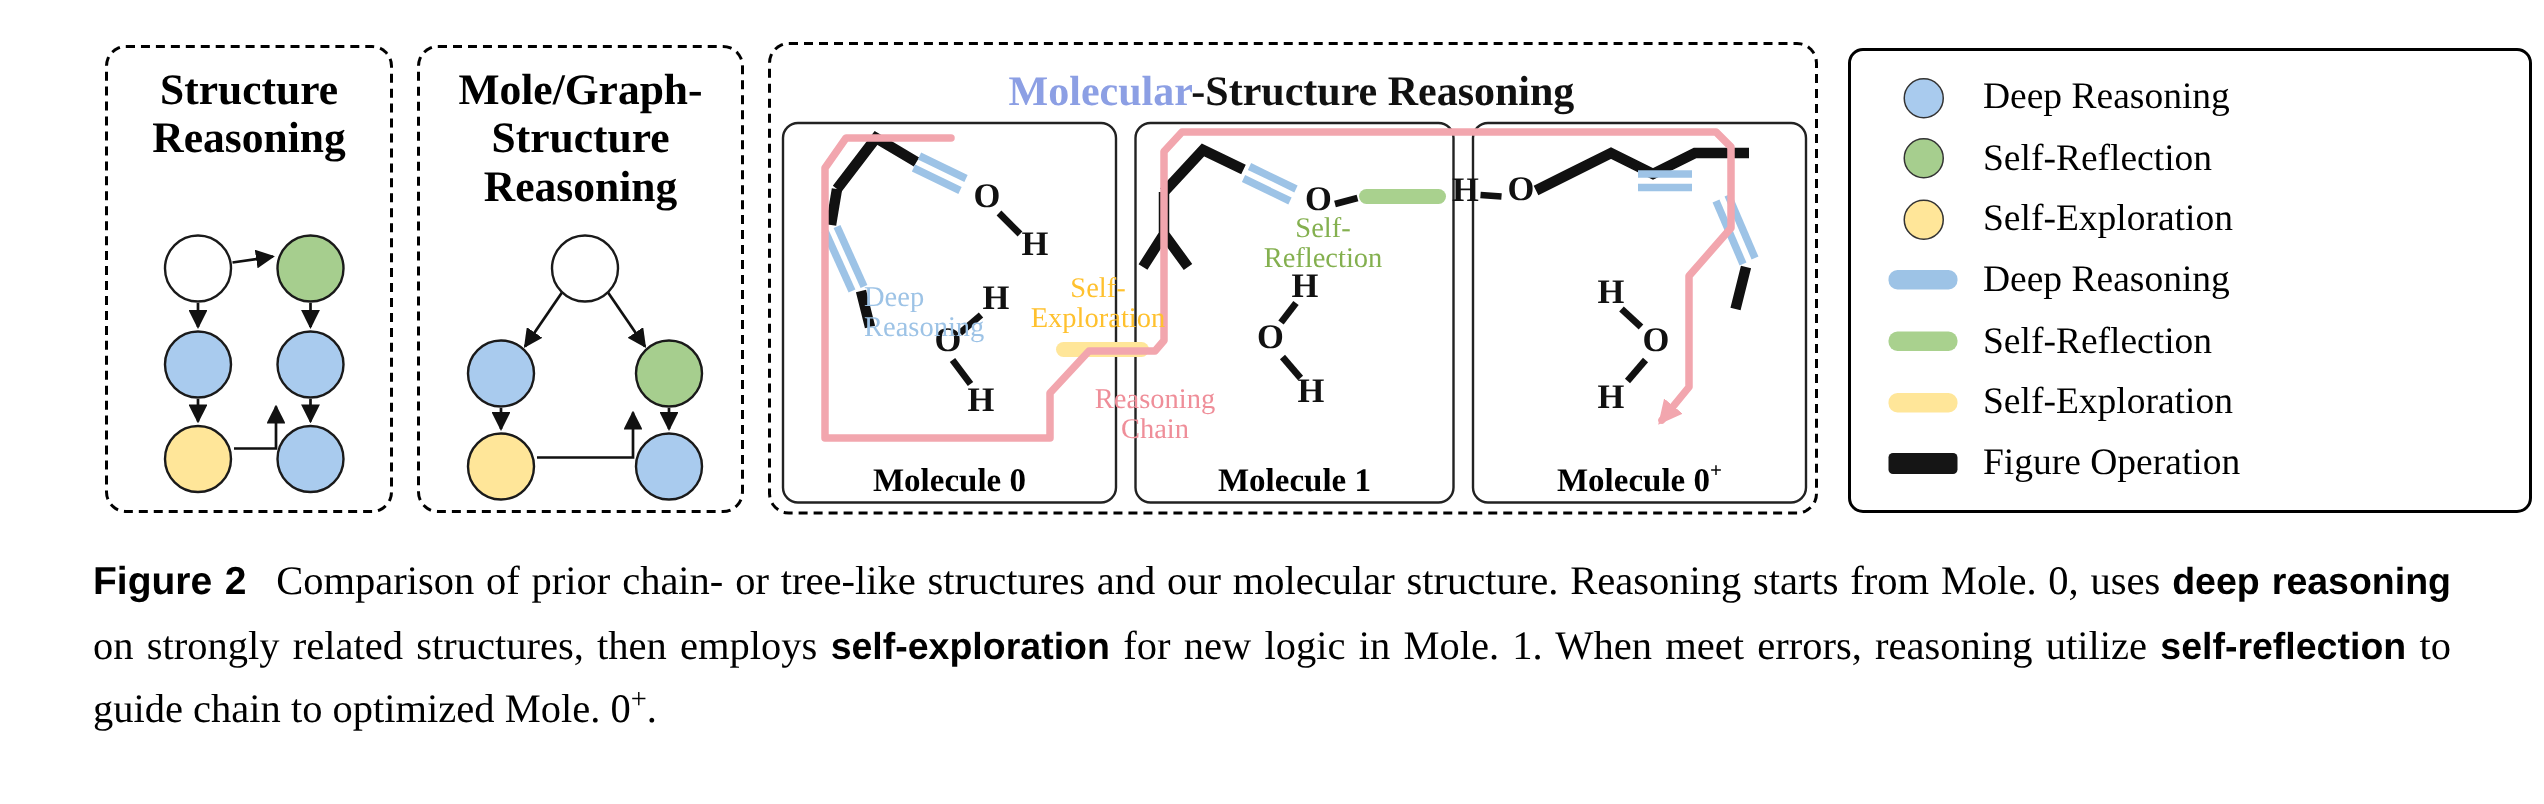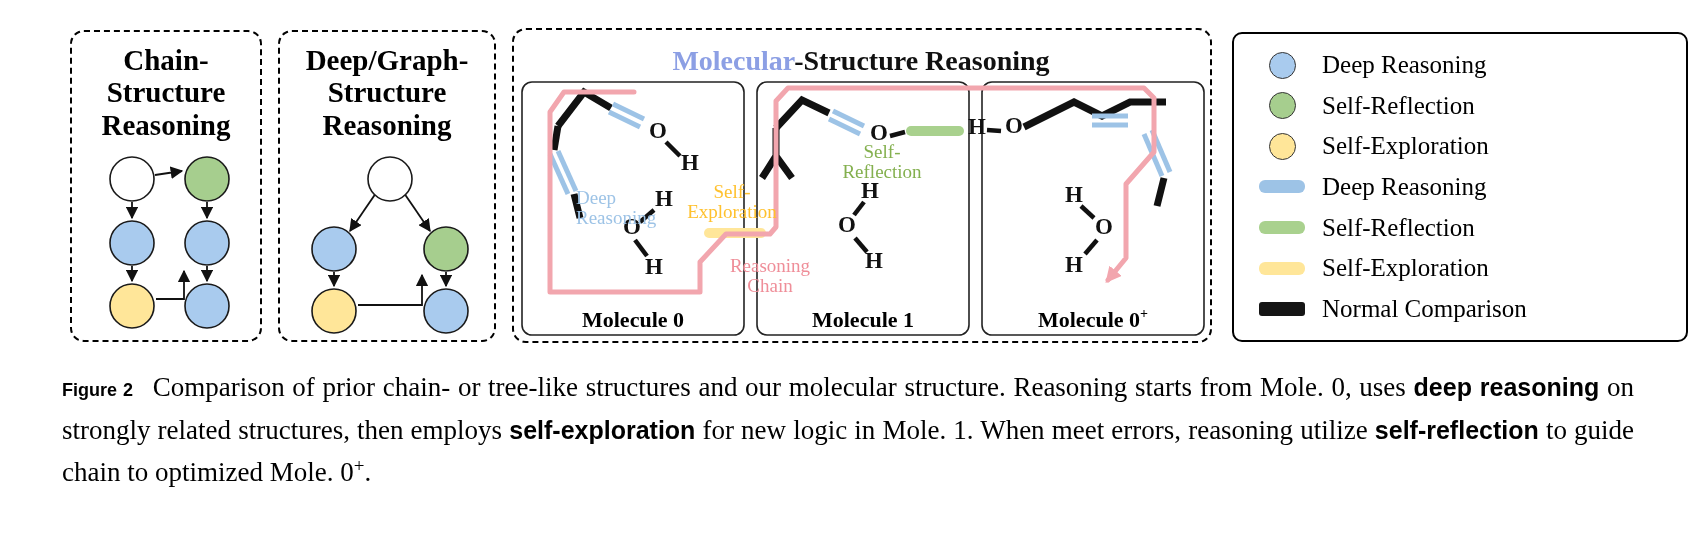--- a/index.html
+++ b/index.html
@@ -53,32 +53,31 @@
   .lm-c-yellow{background:var(--node-yellow,#FFE699);}
   .lm-bar{width:46px;height:13px;border-radius:6px;}
   .lm-b-blue{background:var(--bond-blue,#9DC3E6);}
   .lm-b-green{background:var(--bond-green,#A9D18E);}
   .lm-b-yellow{background:var(--bond-yellow,#FFE699);}
   .lm-b-black{background:#151515;height:14px;border-radius:3px;}
   .legend-label{font-size:25px;}
 
   .caption{position:absolute;left:62px;top:366px;width:1572px;
            font-size:27px;line-height:1.58;text-align:justify;}
-  .cap-label{font-family:"Liberation Sans","DejaVu Sans",sans-serif;font-weight:bold;font-size:18px;margin-right:12px;}
+  .cap-label{font-family:"Liberation Sans","DejaVu Sans",sans-serif;font-weight:bold;font-size:26px;margin-right:12px;}
   .cap-bold{font-family:"Liberation Sans","DejaVu Sans",sans-serif;font-weight:bold;font-size:25px;}
   .cap-sup{font-size:19px;vertical-align:9px;}
 </style>
 </head>
 <body>
 
 <div class="fig">
 
   <div class="box box-chain">
     <div class="box-title">
-      <div>Chain-</div>
       <div>Structure</div>
       <div>Reasoning</div>
     </div>
     <svg class="node-svg" width="187" height="185" viewBox="0 0 187 185">
       <defs>
         <marker id="ah1" viewBox="0 0 10 10" refX="9" refY="5" markerWidth="7" markerHeight="7" orient="auto">
           <path d="M0,0 L10,5 L0,10 z" fill="#111"></path>
         </marker>
       </defs>
       <g class="edges">
@@ -93,21 +92,21 @@
       <circle class="node ng" cx="135" cy="28" r="22"></circle>
       <circle class="node nb" cx="60" cy="92" r="22"></circle>
       <circle class="node nb" cx="135" cy="92" r="22"></circle>
       <circle class="node ny" cx="60" cy="155" r="22"></circle>
       <circle class="node nb" cx="135" cy="155" r="22"></circle>
     </svg>
   </div>
 
   <div class="box box-tree">
     <div class="box-title">
-      <div>Deep/Graph-</div>
+      <div>Mole/Graph-</div>
       <div>Structure</div>
       <div>Reasoning</div>
     </div>
     <svg class="node-svg" width="213" height="185" viewBox="0 0 213 185">
       <defs>
         <marker id="ah2" viewBox="0 0 10 10" refX="9" refY="5" markerWidth="7" markerHeight="7" orient="auto">
           <path d="M0,0 L10,5 L0,10 z" fill="#111"></path>
         </marker>
       </defs>
       <g class="edges">
@@ -246,21 +245,21 @@
     <div class="legend-row">
       <span class="lm-wrap">
           <span class="lm-bar lm-b-yellow"></span>
         </span>
       <span class="legend-label">Self-Exploration</span>
     </div>
     <div class="legend-row">
       <span class="lm-wrap">
           <span class="lm-bar lm-b-black"></span>
         </span>
-      <span class="legend-label">Normal Comparison</span>
+      <span class="legend-label">Figure Operation</span>
     </div>
   </div>
 
   <div class="caption">
     <span class="cap-label">Figure 2</span><span> Comparison of prior chain- or tree-like structures and our molecular structure. Reasoning starts from Mole. 0, uses </span><span class="cap-bold">deep reasoning</span><span> on strongly related structures, then employs </span><span class="cap-bold">self-exploration</span><span> for new logic in Mole. 1. When meet errors, reasoning utilize </span><span class="cap-bold">self-reflection</span><span> to guide chain to optimized Mole. 0</span><span class="cap-sup">+</span><span>.</span>
   </div>
 
 </div>
 
 </body></html>

